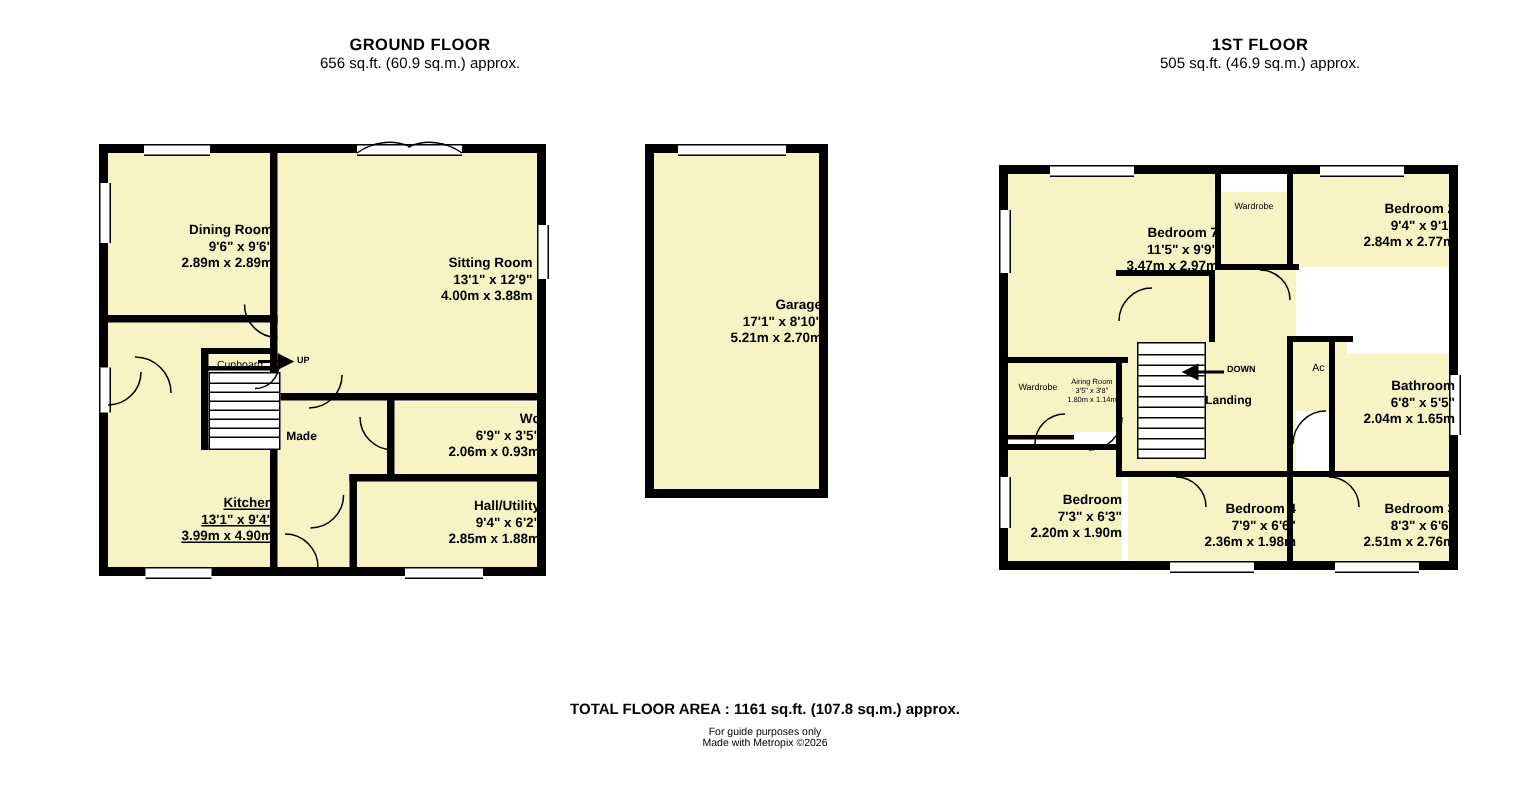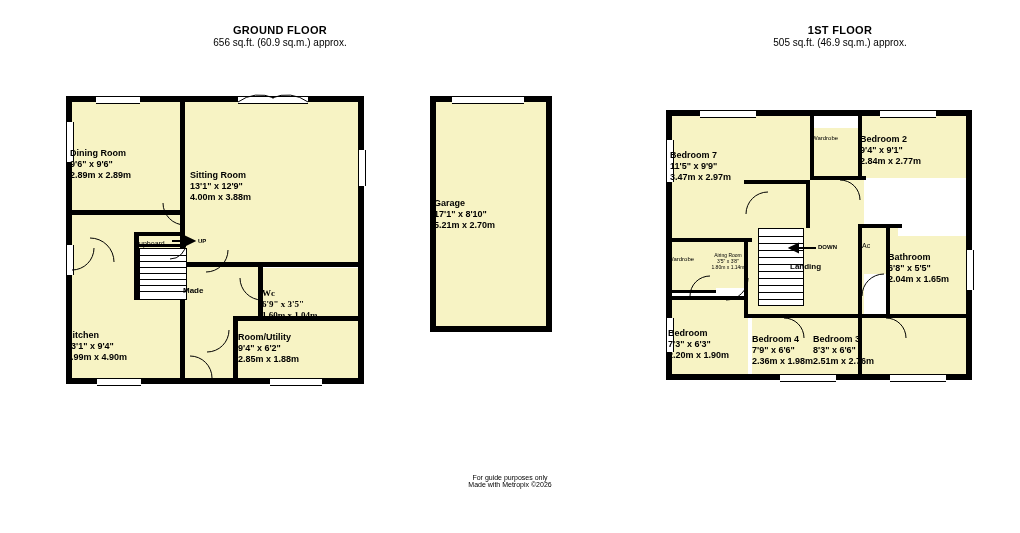--- a/index.html
+++ b/index.html
@@ -14,27 +14,27 @@
   .abs{position:absolute;}
   .ttl{
     text-align:center;font-size:11px;font-weight:bold;letter-spacing:.3px;
   }
   .sub{
     text-align:center;font-size:10px;
   }
   .wall{position:absolute;background:#000;}
   .room{position:absolute;background:#f7f3c4;}
   .roomlabel{
-    position:absolute;text-align:left;font-size:9px;line-height:11px;
+    position:absolute;text-align:right;font-size:9px;line-height:11px;
     font-weight:bold;white-space:nowrap;
   }
   .roomlabel .nm{font-size:9px;font-weight:bold;}
   .roomlabel .dim{font-size:9px;font-weight:bold;}
   .smalllabel{
-    position:absolute;font-size:6px;line-height:7px;
+    position:absolute;text-align:center;font-size:6px;line-height:7px;
     white-space:nowrap;
   }
   .tinylabel{
     position:absolute;text-align:center;font-size:5px;line-height:6px;
     white-space:nowrap;
   }
   .foot{
     position:absolute;width:100%;text-align:center;
   }
   .foot .l1{font-size:10px;font-weight:bold;}
@@ -99,32 +99,32 @@
 <div class="roomlabel" style="left:70px;top:148px;width:112px;">
   <div class="nm">Dining Room</div>
   <div class="dim">9'6"  x 9'6"</div>
   <div class="dim">2.89m  x 2.89m</div>
 </div>
 <div class="roomlabel" style="left:190px;top:170px;width:165px;">
   <div class="nm">Sitting Room</div>
   <div class="dim">13'1"  x 12'9"</div>
   <div class="dim">4.00m  x 3.88m</div>
 </div>
-<div class="roomlabel" style="left:66px;top:330px;width:116px;">
+<div class="roomlabel" style="left:66px;top:330px;width:116px;text-decoration:underline;">
   <div class="nm">Kitchen</div>
   <div class="dim">13'1"  x 9'4"</div>
   <div class="dim">3.99m  x 4.90m</div>
 </div>
-<div class="roomlabel" style="left:262px;top:288px;width:98px;font-family:Liberation Serif, serif;">
+<div class="roomlabel" style="left:262px;top:274px;width:98px;">
   <div class="nm">Wc</div>
   <div class="dim">6'9"  x 3'5"</div>
-  <div class="dim">1.60m  x 1.04m</div>
+  <div class="dim">2.06m  x 0.93m</div>
 </div>
 <div class="roomlabel" style="left:238px;top:332px;width:122px;">
-  <div class="nm">Room/Utility</div>
+  <div class="nm">Hall/Utility</div>
   <div class="dim">9'4"  x 6'2"</div>
   <div class="dim">2.85m  x 1.88m</div>
 </div>
 <div class="smalllabel" style="left:134px;top:240px;width:52px;font-size:7px;">Cupboard</div>
 <div class="smalllabel" style="left:183px;top:287px;width:36px;font-size:8px;font-weight:bold;">Made</div>
 
 <div class="room" style="left:434px;top:100px;width:114px;height:228px;"></div>
 <div class="wall" style="left:430px;top:96px;width:122px;height:6px;"></div>
 <div class="wall" style="left:430px;top:96px;width:6px;height:236px;"></div>
 <div class="wall" style="left:546px;top:96px;width:6px;height:236px;"></div>
@@ -211,21 +211,21 @@
 <div class="roomlabel" style="left:668px;top:328px;width:80px;">
   <div class="nm">Bedroom</div>
   <div class="dim">7'3"  x 6'3"</div>
   <div class="dim">2.20m  x 1.90m</div>
 </div>
 <div class="roomlabel" style="left:752px;top:334px;width:112px;">
   <div class="nm">Bedroom 4</div>
   <div class="dim">7'9"  x 6'6"</div>
   <div class="dim">2.36m  x 1.98m</div>
 </div>
-<div class="roomlabel" style="left:813px;top:334px;width:110px;">
+<div class="roomlabel" style="left:860px;top:334px;width:110px;">
   <div class="nm">Bedroom 3</div>
   <div class="dim">8'3"  x 6'6"</div>
   <div class="dim">2.51m  x 2.76m</div>
 </div>
 
 <div class="smalllabel" style="left:812px;top:135px;width:48px;">Wardrobe</div>
 <div class="smalllabel" style="left:668px;top:256px;width:48px;">Wardrobe</div>
 <div class="smalllabel" style="left:862px;top:242px;width:34px;font-size:7px;">Ac</div>
 <div class="smalllabel" style="left:790px;top:263px;width:58px;font-size:8px;font-weight:bold;">Landing</div>
 <div class="tinylabel" style="left:700px;top:252px;width:56px;">
@@ -256,15 +256,16 @@
   </g>
   <g stroke="#000" stroke-width="2" fill="#000">
     <line x1="790" y1="248" x2="816" y2="248"></line>
     <polygon points="790,248 798,244 798,252"></polygon>
     <line x1="172" y1="241" x2="194" y2="241"></line>
     <polygon points="194,241 186,237 186,245"></polygon>
   </g>
 </svg>
 
 <div class="foot" style="left:0;top:468px;">
+  <div class="l1">TOTAL FLOOR AREA : 1161 sq.ft. (107.8 sq.m.) approx.</div>
   <div class="l2" style="margin-top:6px;">For guide purposes only</div>
   <div class="l3">Made with Metropix ©2026</div>
 </div>
 
 </body></html>

